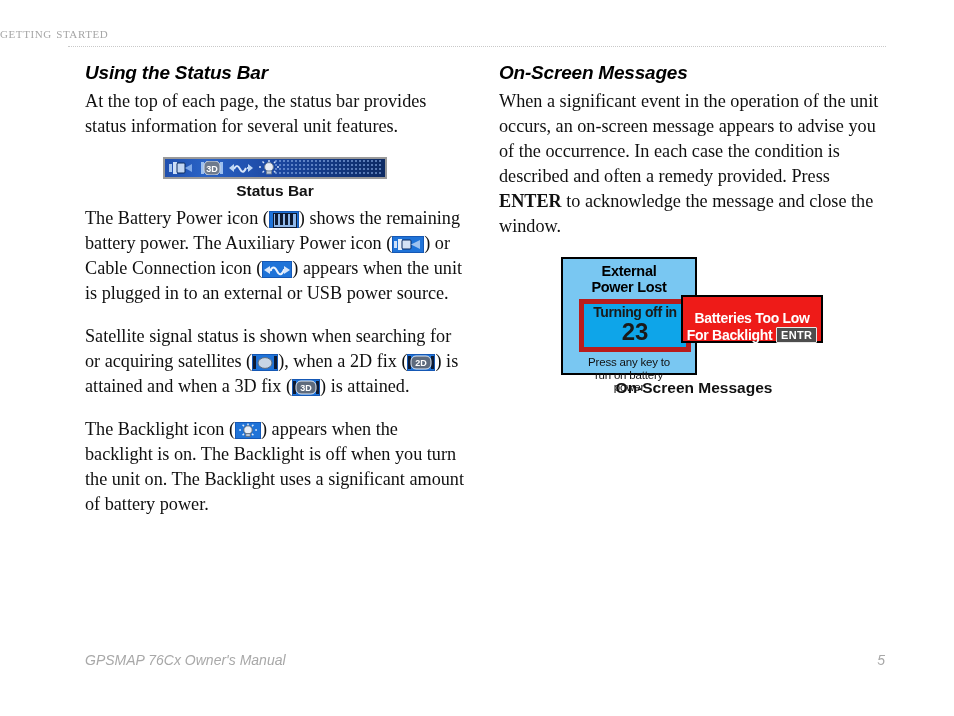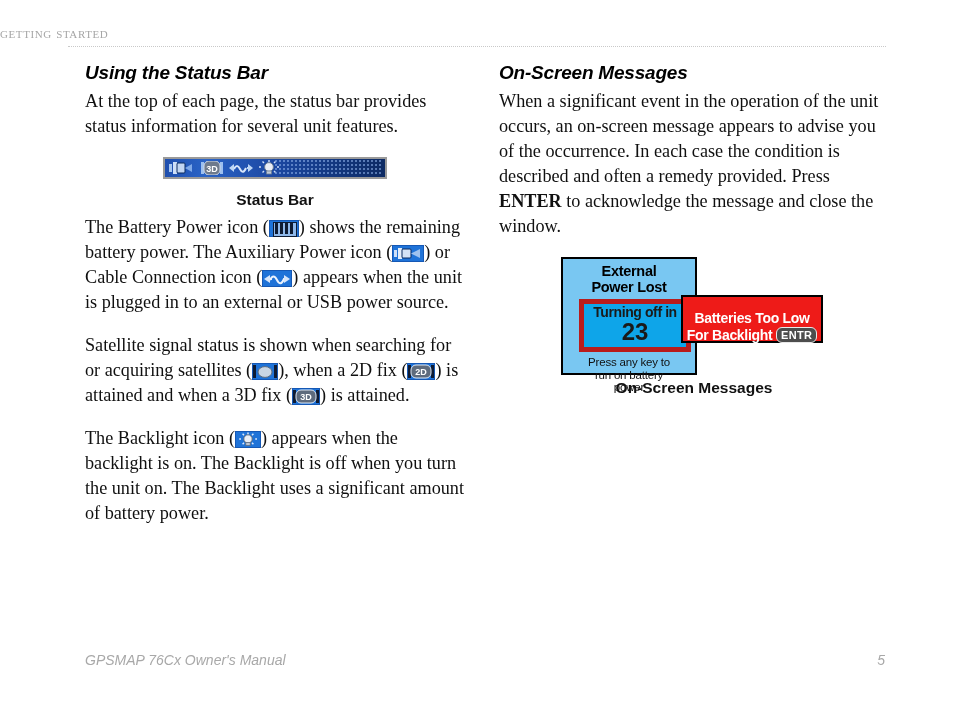--- a/index.html
+++ b/index.html
@@ -108,21 +108,21 @@
        radial-gradient(circle at 1px 1px, rgba(150,185,240,.75) 0.7px, rgba(0,0,0,0) 0.9px);
     background-size: 4px 4px;
     opacity: .75;
   }
 
   .caption {
     font-family: "Liberation Sans", sans-serif;
     font-weight: bold;
     font-size: 15.5px;
     color: #111;
-    margin-top: 12px;
+    margin-top: 3px;
   }
 
   
   .ico {
     display: inline-block;
     vertical-align: -4px;
     height: 17px;
     box-sizing: border-box;
     position: relative;
     background: #1f73d8;
@@ -210,21 +210,21 @@
     font-size: 14px;
     line-height: 17px;
     text-align: center;
     padding-top: 13px;
     letter-spacing: -0.3px;
   }
   .entr-key {
     display: inline-block;
     background: #4d4d4d;
     border: 1px solid #e8e8e8;
-    border-radius: 6px;
+    border-radius: 1px;
     color: #fff;
     font-size: 11px;
     line-height: 12px;
     padding: 1px 4px;
     vertical-align: 1px;
     letter-spacing: 0.3px;
   }
   .msg-caption {
     position: absolute;
     left: 0;

